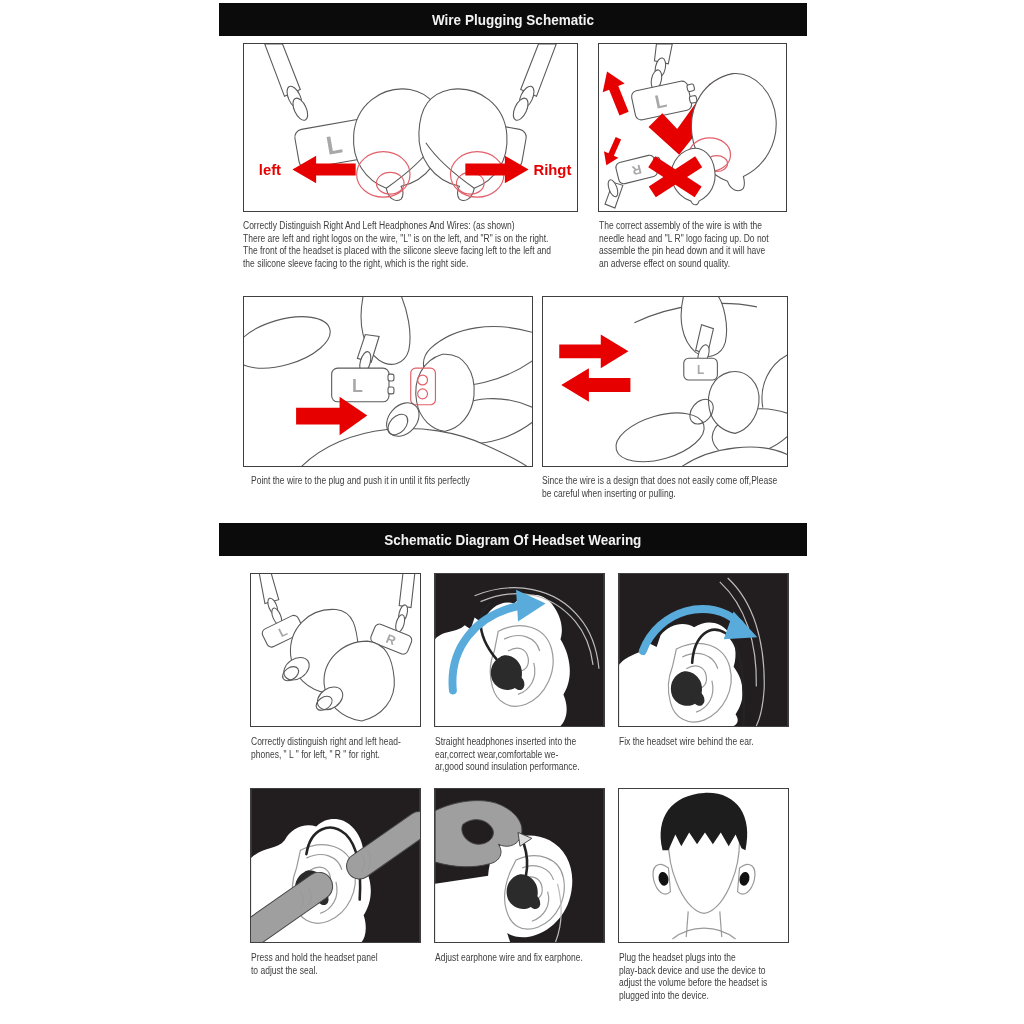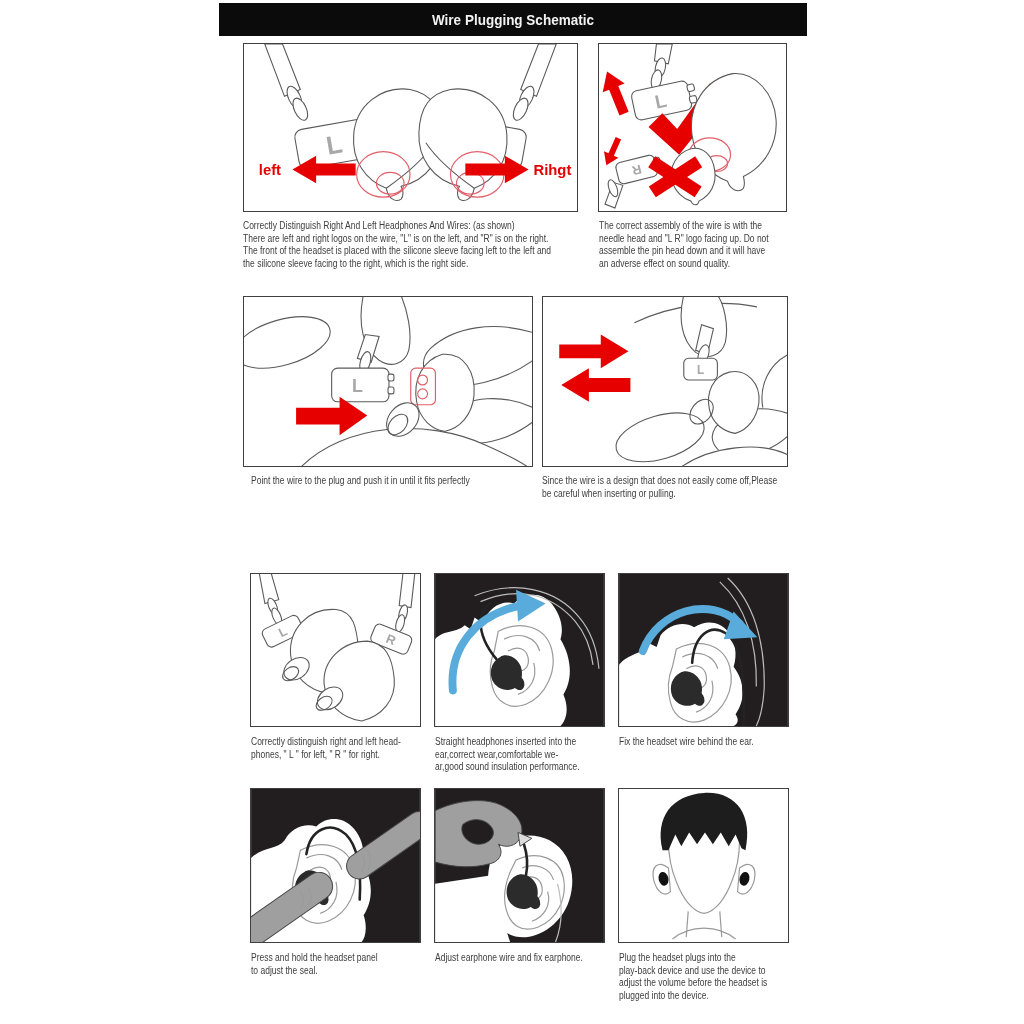--- a/index.html
+++ b/index.html
@@ -193,20 +193,23 @@
         <path class="ln" d="M188,76 C172,80 164,96 168,114 C171,128 182,136 194,138 C206,135 216,123 218,107 C220,88 206,72 188,76 Z"></path>
         <ellipse class="lnf" cx="160" cy="116" rx="10" ry="14" transform="rotate(40 160 116)"></ellipse>
       </g>
     </svg>
   </div>
 
   <div class="caption" style="left:251px; top:475px;">Point the wire to the plug and push it in until it fits perfectly</div>
   <div class="caption" style="left:542px; top:475px;">Since the wire is a design that does not easily come off,Please
 be careful when inserting or pulling.</div>
 
+  <div class="bar" style="top:523px;">
+    <span>Schematic Diagram Of Headset Wearing</span>
+  </div>
 
   <div class="panel" style="left:250px; top:573px; width:171px; height:154px;">
     <svg viewBox="0 0 171 154">
       <g>
         <path class="ln" d="M8,-2 L20,-2 L28,26 L14,30 Z"></path>
         <ellipse class="ln" cx="22" cy="33" rx="9" ry="4" transform="rotate(68 22 33)"></ellipse>
         <ellipse class="ln" cx="26" cy="43" rx="9" ry="4" transform="rotate(68 26 43)"></ellipse>
         <g transform="rotate(-26 32 58)">
           <rect class="ln" x="12" y="48" width="40" height="20" rx="5"></rect>
           <text class="lbl" x="32" y="63" font-size="13" text-anchor="middle">L</text>

